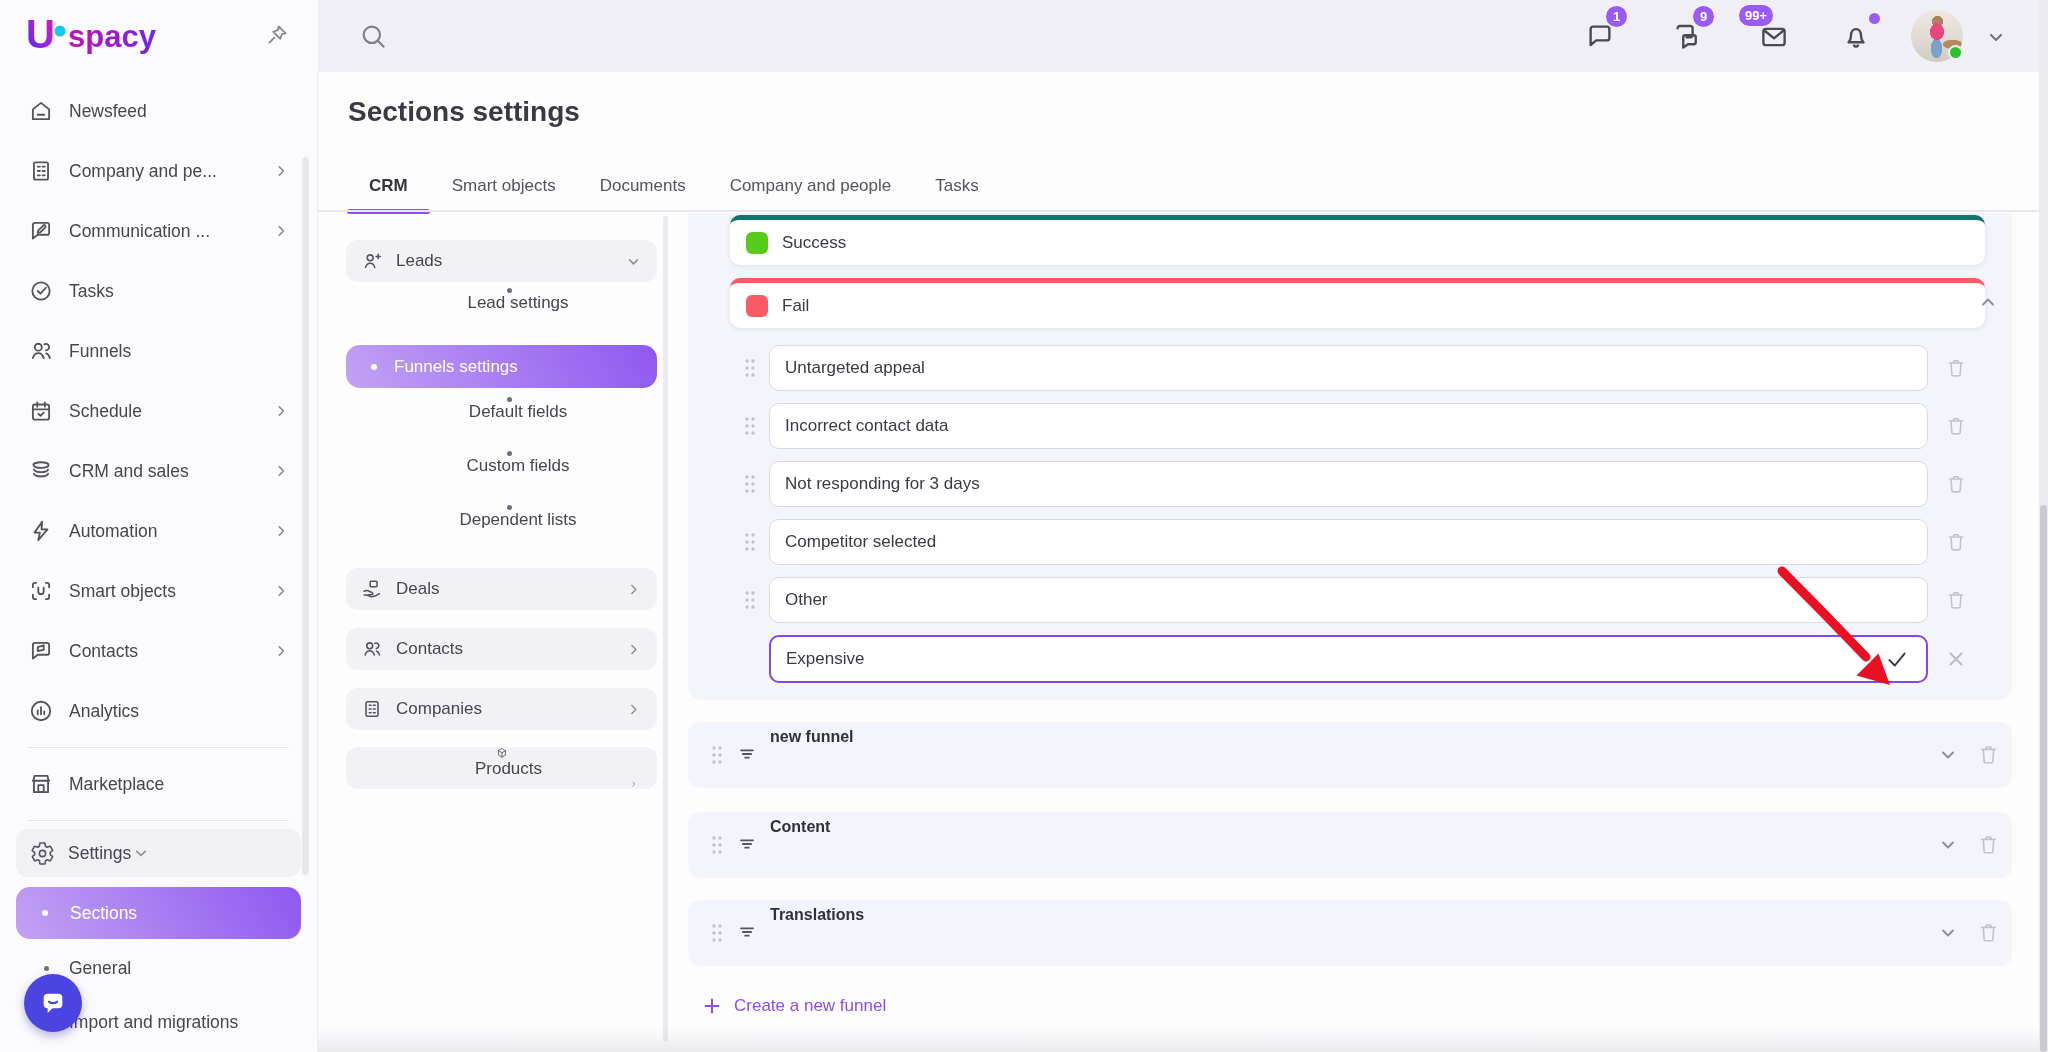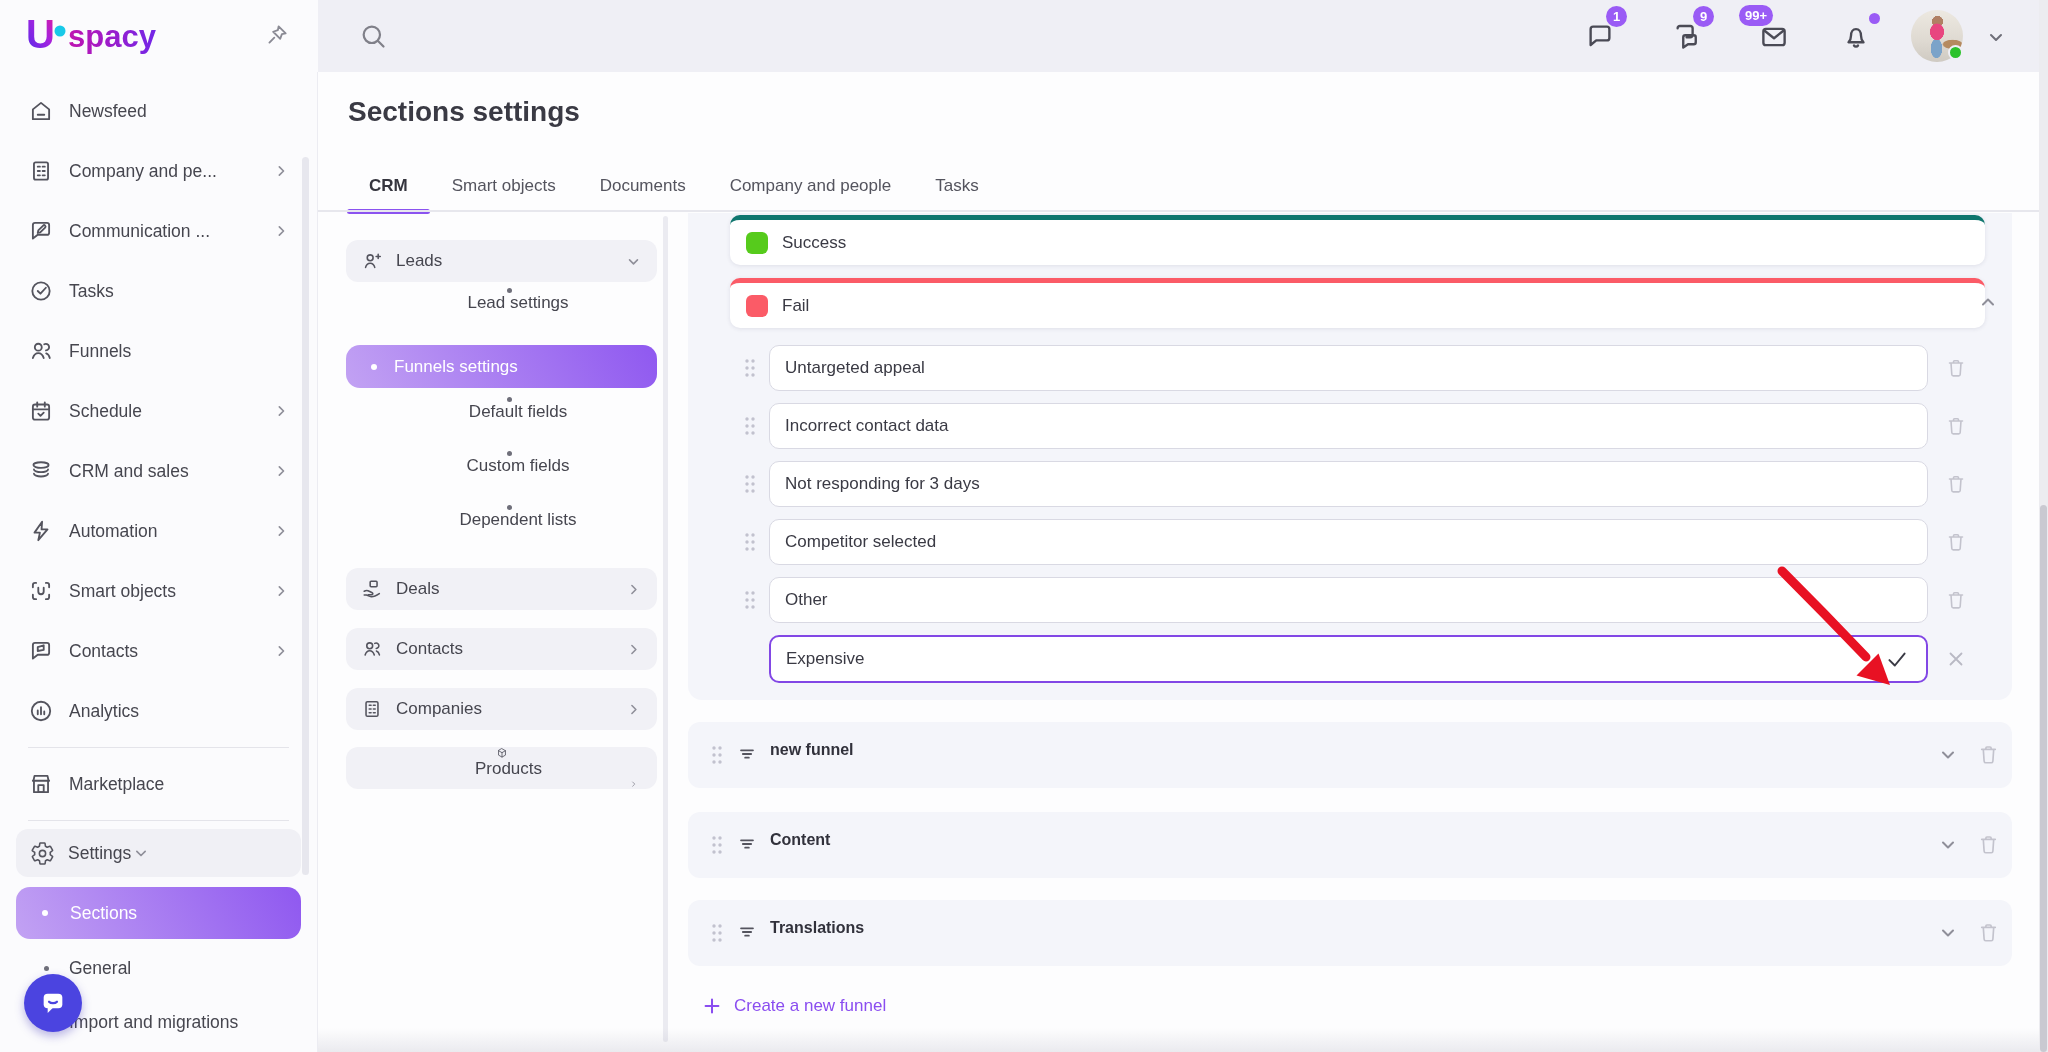--- a/index.html
+++ b/index.html
@@ -88,21 +88,21 @@
   .handle { position:absolute; left:55px; top:13px; cursor:grab; }
   .row-trash { position:absolute; left:1256px; top:11px; cursor:pointer; }
   .check-in { position:absolute; left:1196px; top:11px; }
   .fail-collapse { position:absolute; left:1288px; top:77px; cursor:pointer; }
 
   .arrow-annot { position:absolute; left:1078px; top:348px; z-index:20; pointer-events:none; }
 
   .funnel-row { position:absolute; left:688px; width:1324px; height:66px; background:#F4F5FA; border-radius:12px; }
   .funnel-row .handle2 { position:absolute; left:22px; top:23px; cursor:grab; }
   .funnel-row .flt { position:absolute; left:48px; top:21px; }
-  .funnel-row .name { position:absolute; left:82px; top:19px; font-size:16px; font-weight:bold; color:#31313B; }
+  .funnel-row .name { position:absolute; left:82px; top:6px; font-size:16px; font-weight:bold; color:#31313B; }
   .funnel-row .chev-d { position:absolute; left:1248px; top:21px; cursor:pointer; }
   .funnel-row .trash2 { position:absolute; left:1288px; top:20px; cursor:pointer; }
 
   .create-link { position:absolute; left:701px; top:995px; display:flex; align-items:center; gap:11px; cursor:pointer; }
   .create-link span { font-size:17px; font-weight:500; color:#8A4DF0; }
 
   .page-scroll-track { position:absolute; right:0; top:0; width:9px; height:1052px; background:#ECECF0; }
   .page-scroll-thumb { position:absolute; right:1px; top:505px; width:7px; height:547px; background:#C9C9D1; border-radius:4px; }
   .bottom-fade { position:absolute; left:318px; right:9px; bottom:0; height:24px;
                  background:linear-gradient(180deg, rgba(120,120,145,0) 0%, rgba(120,120,145,.14) 100%); pointer-events:none; }

